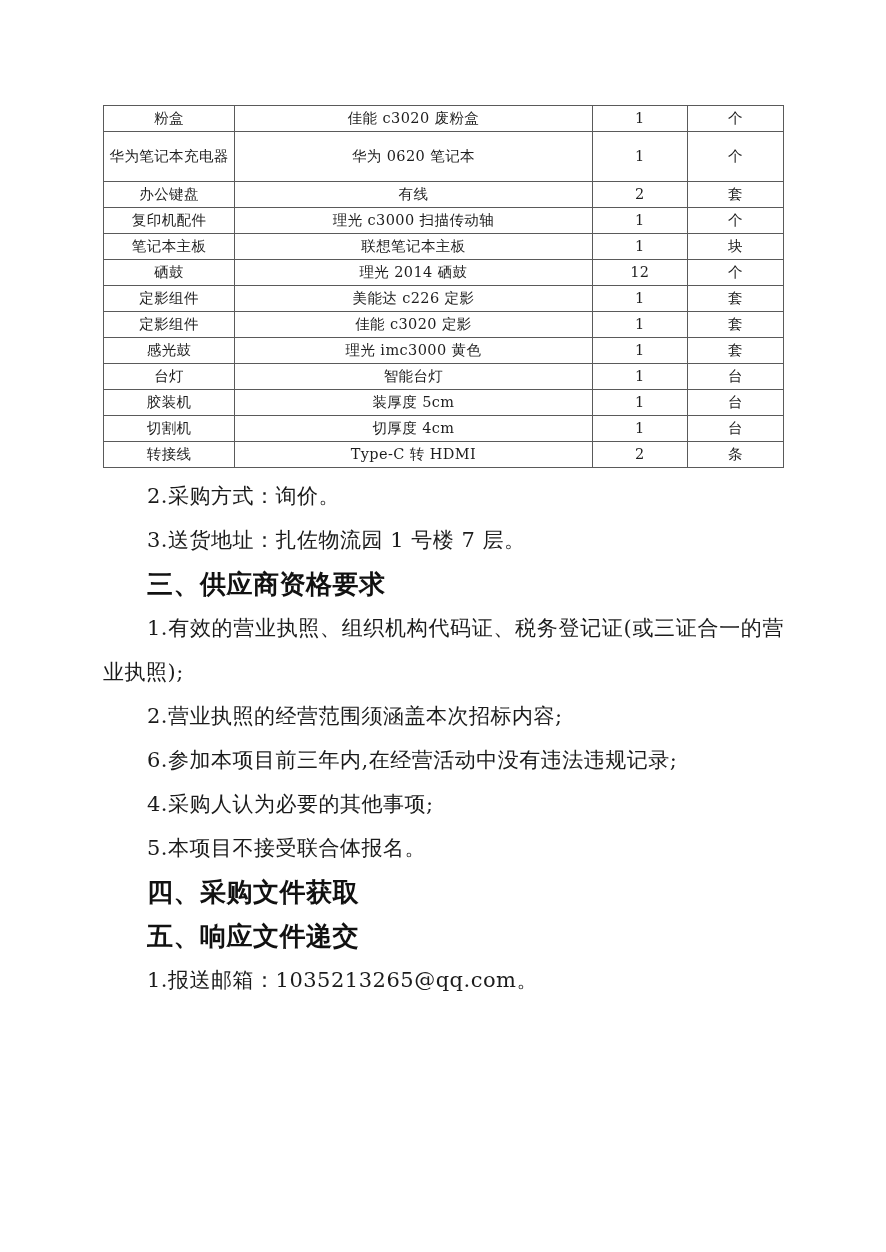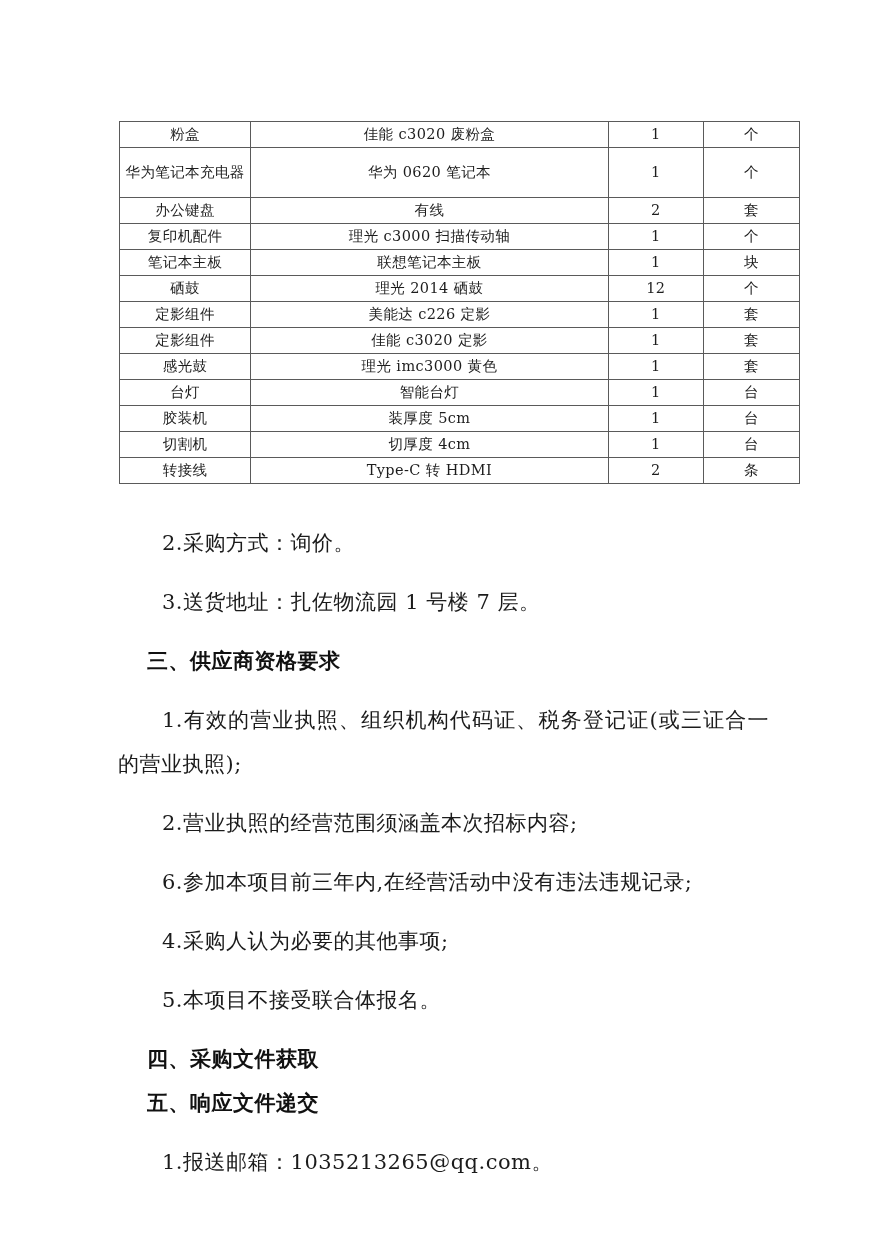--- a/index.html
+++ b/index.html
@@ -31,21 +31,21 @@
     left: 103px;
     top: 105px;
     width: 681px;
   }
 
   
   table.items {
     border-collapse: collapse;
     width: 681px;
     table-layout: fixed;
-    margin: 16px;
+    margin: 0;
     padding-left: 48px;
   }
   table.items td {
     border: 1px solid #5a5a5a;
     text-align: center;
     vertical-align: middle;
     font-family: "DejaVu Serif", "Liberation Serif", serif;
     font-size: 14.5px;
     line-height: 1.45;
     color: #1d1d1d;
@@ -62,30 +62,30 @@
 
   
   .para {
     font-family: "DejaVu Serif", "Liberation Serif", serif;
     font-size: 21px;
     line-height: 44px;
     color: #1b1b1b;
     letter-spacing: 0.5px;
     text-align: justify;
     text-justify: inter-ideograph;
-    margin: 15px;
+    margin: 0;
     white-space: pre-wrap;
   }
   .para.indent {
     text-indent: 44px;
   }
 
   .heading {
     font-family: "DejaVu Sans", "Liberation Sans", sans-serif;
-    font-size: 21px;
+    font-size: 26px;
     font-weight: bold;
     line-height: 44px;
     color: #111111;
     letter-spacing: 0.5px;
     margin: 0;
     text-indent: 44px;
   }
 
   .spacer-6 { height: 6px; }
 </style>

